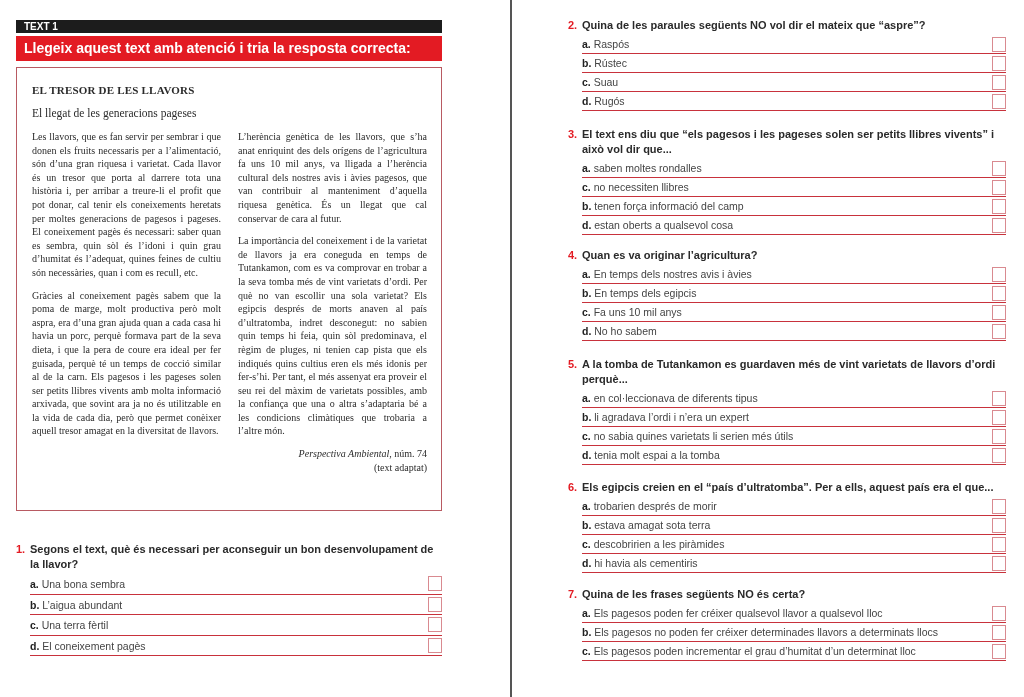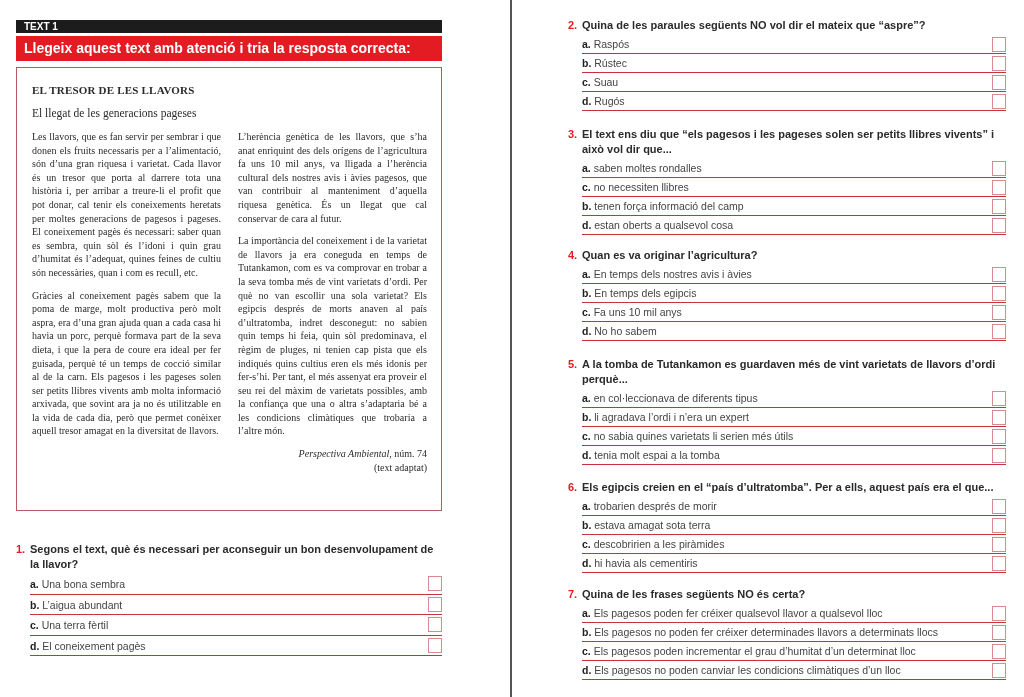--- a/index.html
+++ b/index.html
@@ -170,15 +170,14 @@
 
 <div class="question" id="q7">
   <div class="q-title q-text">
     <span class="q-num">7.</span>
     <span>Quina de les frases següents NO és certa?</span>
   </div>
   <div class="options">
     <div class="option"><span class="letter">a.</span> <span>Els pagesos poden fer créixer qualsevol llavor a qualsevol lloc</span><span class="checkbox"></span></div>
     <div class="option"><span class="letter">b.</span> <span>Els pagesos no poden fer créixer determinades llavors a determinats llocs</span><span class="checkbox"></span></div>
     <div class="option"><span class="letter">c.</span> <span>Els pagesos poden incrementar el grau d’humitat d’un determinat lloc</span><span class="checkbox"></span></div>
-    <div class="option"><span class="letter">d.</span> <span>Els pagesos no poden canviar les condicions climàtiques d’un lloc</span><span class="checkbox"></span></div>
   </div>
 </div>
 
 </body></html>

